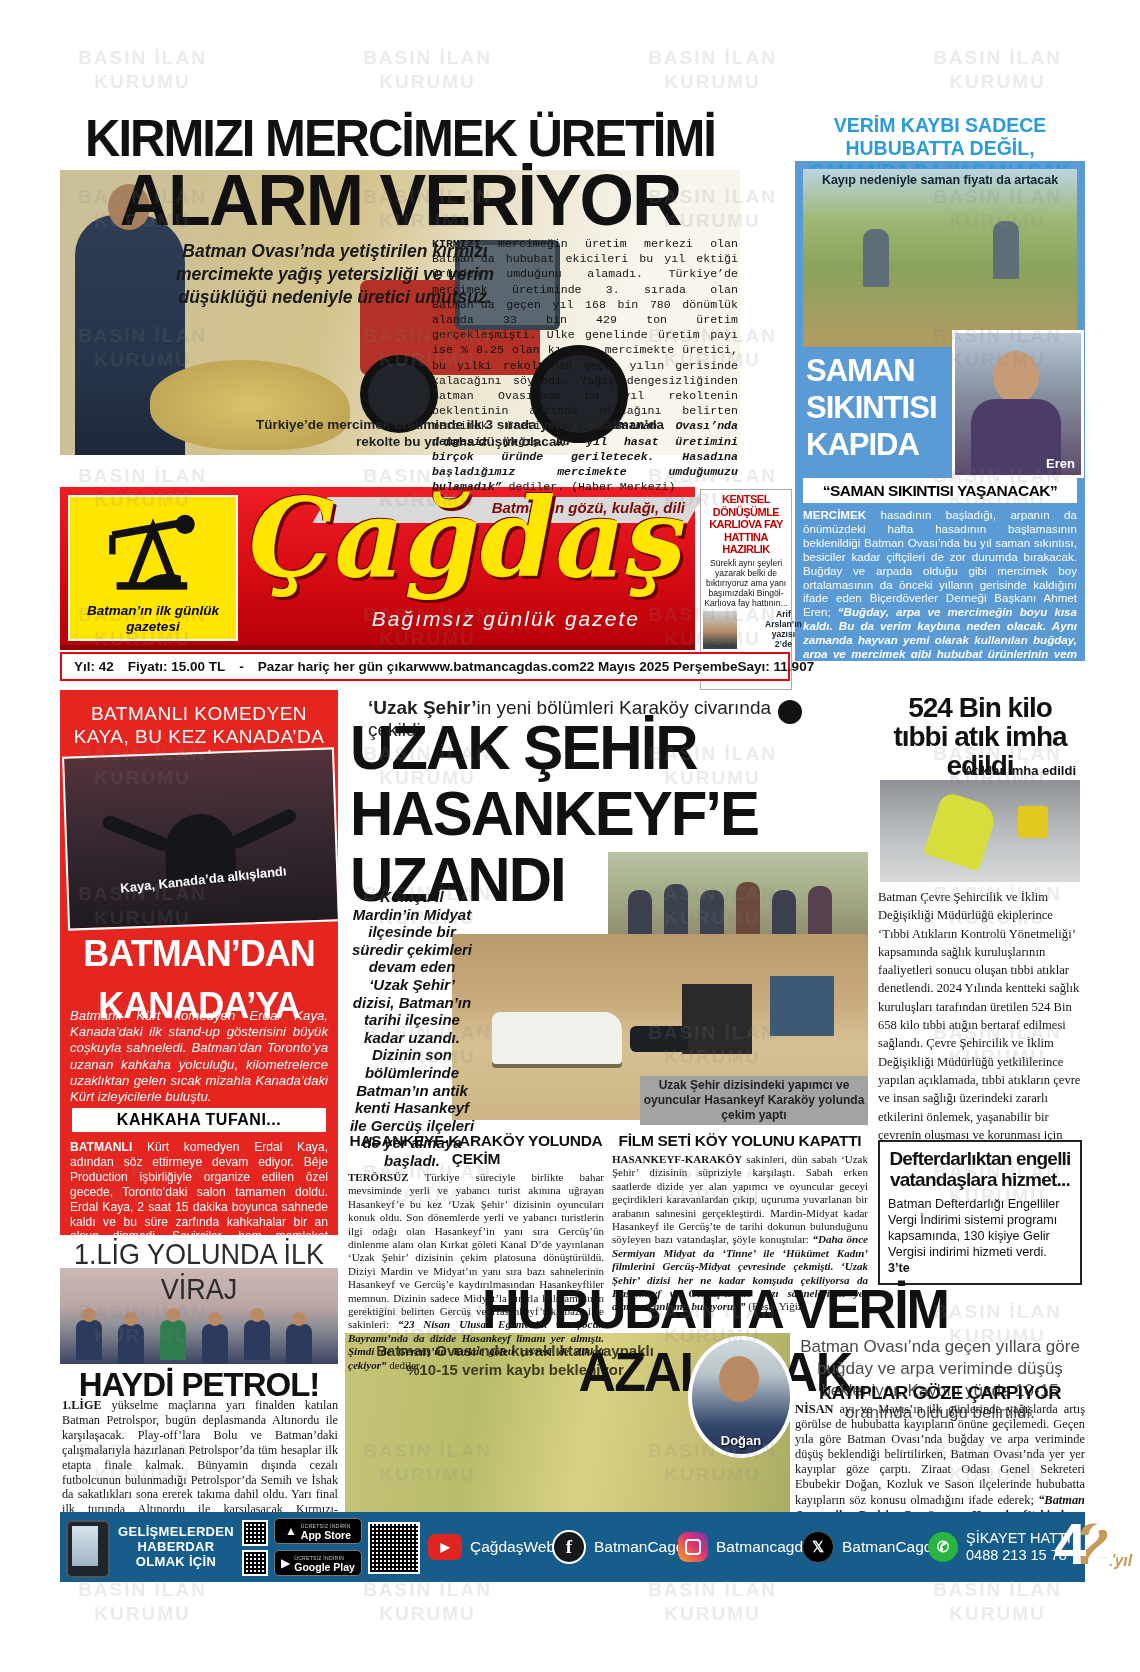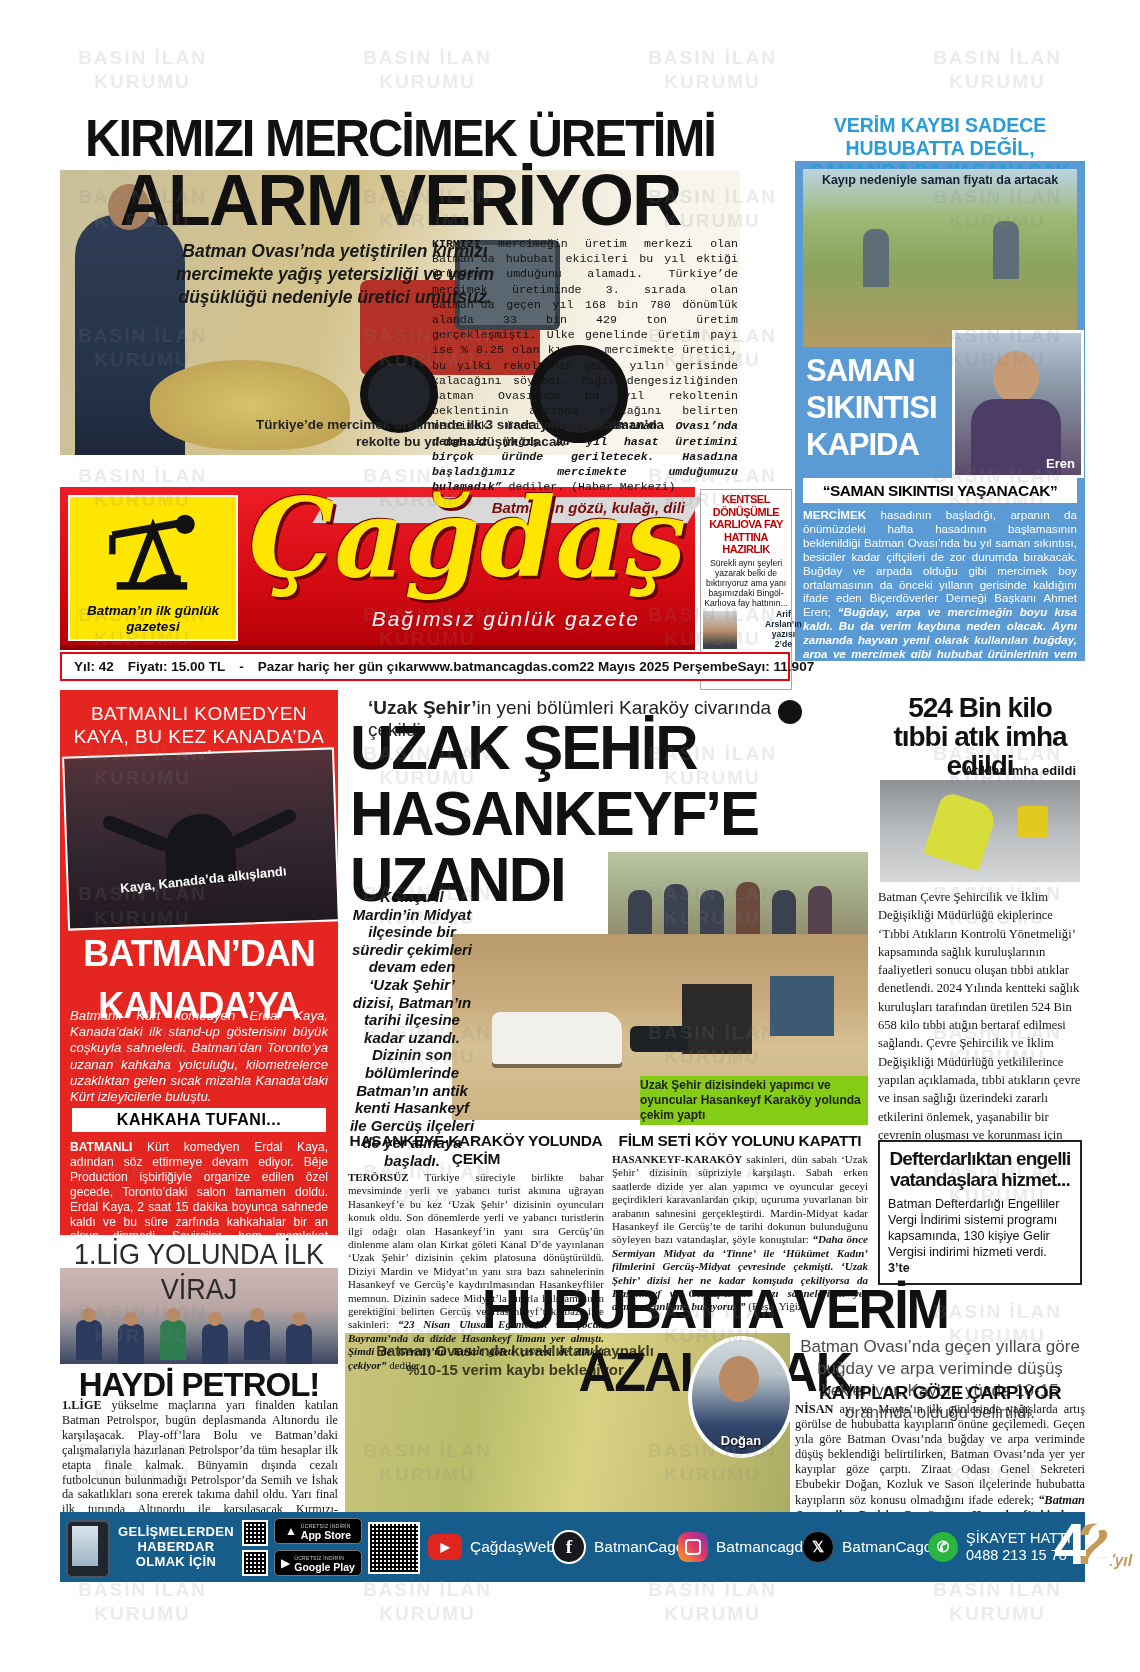--- a/index.html
+++ b/index.html
@@ -105,22 +105,22 @@
     text-align:center;z-index:3;color:#111;}
   #cast-photo{left:608px;top:852px;width:260px;height:96px;z-index:2;
     background:linear-gradient(180deg,#b9c4a4 0%,#a3ab86 45%,#8c8468 100%);}
   .cast-fig{position:absolute;bottom:0;width:24px;height:58px;border-radius:10px 10px 0 0;background:#3c4150;}
   #canyon-photo{left:452px;top:934px;width:416px;height:186px;z-index:2;
     background:linear-gradient(180deg,#b99a6d 0%,#c8aa7c 35%,#d6c193 60%,#cdb584 100%);}
   #van{position:absolute;left:40px;top:78px;width:130px;height:52px;background:#f2f0ea;border-radius:8px 18px 4px 4px;box-shadow:0 4px 0 #7a6a4c;}
   #truck1{position:absolute;left:230px;top:50px;width:70px;height:70px;background:#2c2a28;}
   #truck2{position:absolute;left:318px;top:42px;width:64px;height:60px;background:#3d5a74;}
   #car1{position:absolute;left:178px;top:92px;width:58px;height:26px;background:#1d2126;border-radius:6px;}
-  #uzak-caption{left:640px;top:1076px;width:228px;background:#84cc16;z-index:3;font-weight:700;font-size:12px;
-    line-height:15px;text-align:left;color:#222;padding:2px 0;}
+  #uzak-caption{left:640px;top:1076px;width:228px;background:#a3a3a3;z-index:3;font-weight:700;font-size:12px;
+    line-height:15px;text-align:center;color:#222;padding:2px 0;}
   .subhead-line{font-weight:900;font-size:15.5px;text-align:center;letter-spacing:-0.3px;}
   #sub1{left:348px;top:1132px;width:256px;z-index:3;}
   #sub2{left:612px;top:1132px;width:256px;z-index:3;}
   .subbody{font-family:"Liberation Serif",serif;font-size:11px;line-height:13.4px;text-align:justify;margin-top:3px;color:#141414;}
   
   #tibbi-h{left:878px;top:693px;width:204px;font-weight:900;font-size:28px;line-height:29px;text-align:center;z-index:3;letter-spacing:-1px;}
   #tibbi-caption{left:878px;top:763px;width:198px;text-align:right;font-weight:700;font-size:13px;z-index:3;}
   #tibbi-photo{left:880px;top:780px;width:200px;height:102px;z-index:2;
     background:linear-gradient(180deg,#8e9296 0%,#b8bcbe 50%,#d7d8d8 100%);}
   #vest{position:absolute;left:52px;top:18px;width:58px;height:66px;background:#d7dd3a;border-radius:14px 20px 4px 4px;transform:rotate(18deg);}

